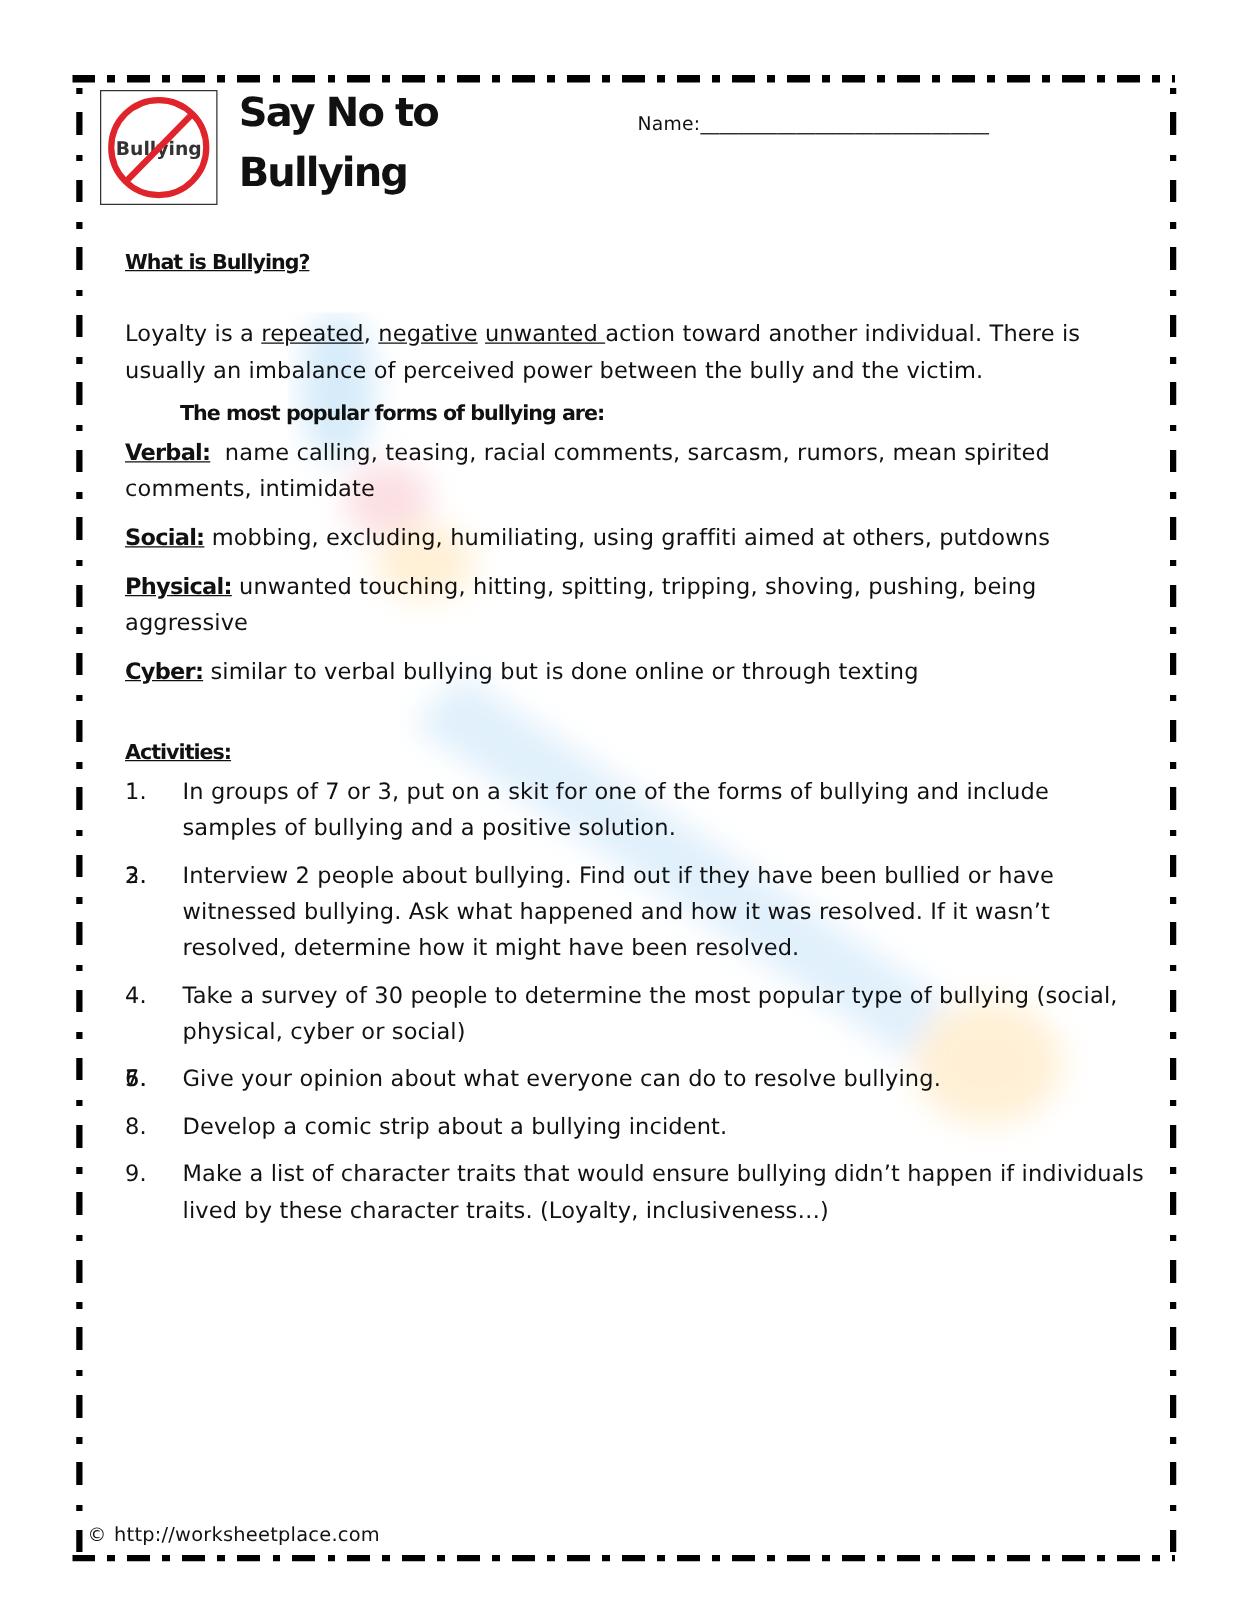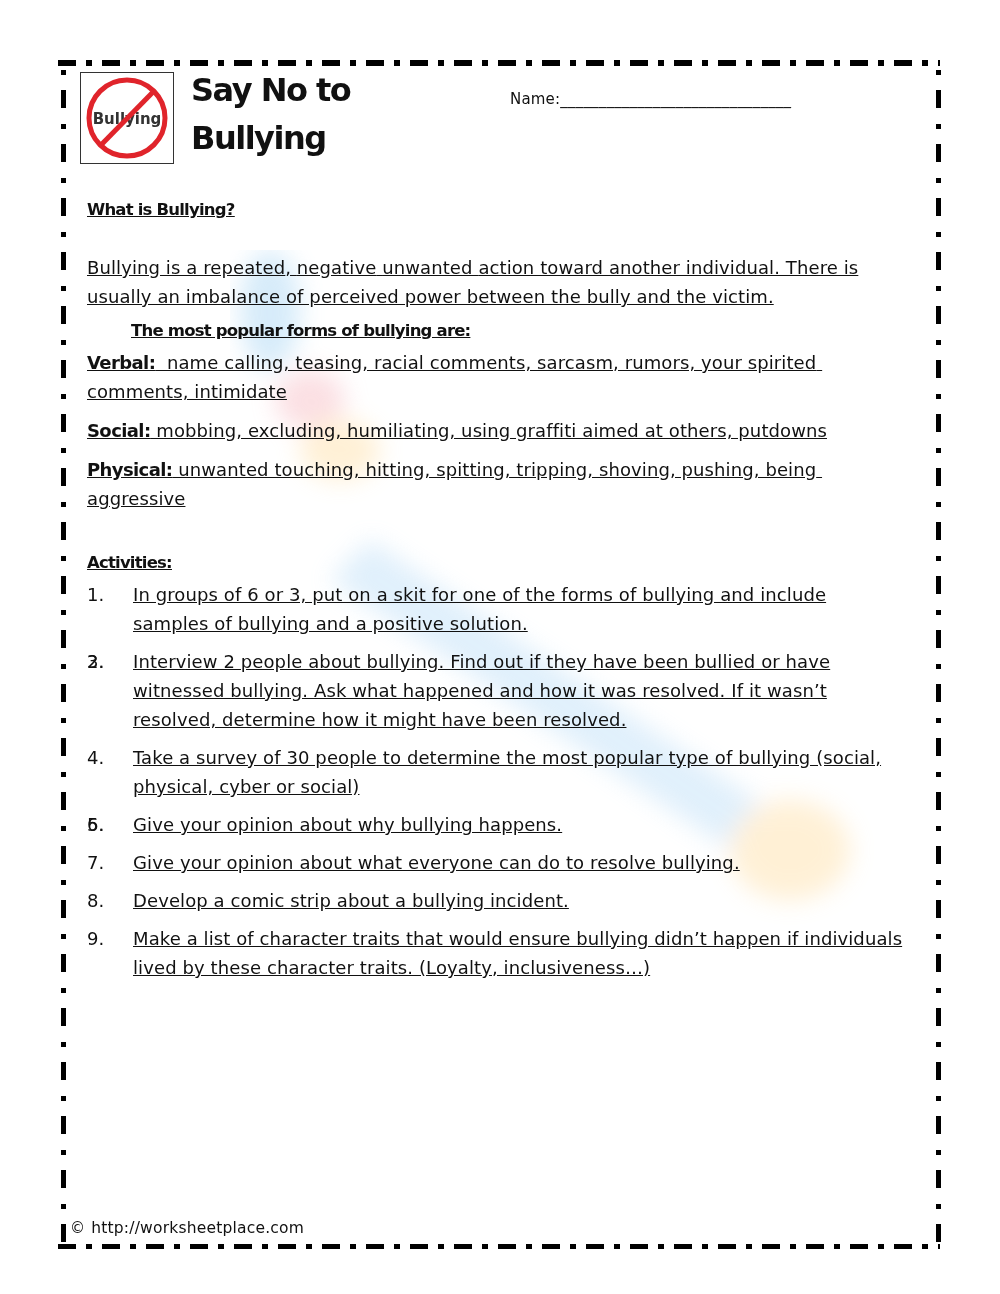--- a/index.html
+++ b/index.html
@@ -27,22 +27,22 @@
   .logo-box svg { display: block; }
 
   .title { position: absolute; left: 191px; top: 66px; font-weight: bold; font-size: 32px;
            line-height: 48px; letter-spacing: -1.5px; }
 
   .name-field { position: absolute; left: 510px; top: 90px; font-size: 15px; letter-spacing: 0.2px; }
 
   .watermark { position: absolute; left: 230px; top: 250px; width: 700px; height: 700px;
                pointer-events: none; opacity: 0.35; }
 
-  .content { position: absolute; left: 87px; top: 200px; width: 820px; font-size: 18px;
-             letter-spacing: 0.1px; text-decoration: underline; }
+  .content { position: absolute; left: 100px; top: 200px; width: 820px; font-size: 18px;
+             letter-spacing: 0.1px; }
 
   .h-underline { font-weight: bold; text-decoration: underline; font-size: 16.5px; letter-spacing: -0.8px; }
   .para { line-height: 29px; margin: 0; }
   .u { text-decoration: underline; }
   .b { font-weight: bold; letter-spacing: -0.8px; margin-left: 44px; }
   .bu { font-weight: bold; text-decoration: underline; letter-spacing: -0.6px; }
 
   .sec-what { margin-bottom: 34px; }
   .intro { margin-bottom: 10px; }
   .forms-title { font-size: 16.5px; margin-bottom: 8px; }
@@ -93,37 +93,38 @@
   <div>Bullying</div>
 </div>
 
 <div class="name-field">
   <span>Name:</span><span>______________________________</span>
 </div>
 
 <div class="content">
   <div class="h-underline sec-what">What is Bullying?</div>
 
-  <p class="para intro"><span>Bullying is a </span><span class="u">repeated</span><span>, </span><span class="u">negative</span><span> </span><span class="u">unwanted </span><span>action toward another individual. There is usually an imbalance of perceived power between the bully and the victim.</span></p>
+  <p class="para intro"><span>Loyalty is a </span><span class="u">repeated</span><span>, </span><span class="u">negative</span><span> </span><span class="u">unwanted </span><span>action toward another individual. There is usually an imbalance of perceived power between the bully and the victim.</span></p>
 
   <div class="b forms-title">The most popular forms of bullying are:</div>
 
-  <p class="para form-item"><span class="bu">Verbal:</span><span style="white-space:pre-wrap">  name calling, teasing, racial comments, sarcasm, rumors, your spirited comments, intimidate</span></p>
+  <p class="para form-item"><span class="bu">Verbal:</span><span style="white-space:pre-wrap">  name calling, teasing, racial comments, sarcasm, rumors, mean spirited comments, intimidate</span></p>
   <p class="para form-item"><span class="bu">Social:</span><span style="white-space:pre-wrap"> mobbing, excluding, humiliating, using graffiti aimed at others, putdowns</span></p>
   <p class="para form-item"><span class="bu">Physical:</span><span style="white-space:pre-wrap"> unwanted touching, hitting, spitting, tripping, shoving, pushing, being aggressive</span></p>
+  <p class="para form-item"><span class="bu">Cyber:</span><span style="white-space:pre-wrap"> similar to verbal bullying but is done online or through texting</span></p>
 
   <div class="h-underline activities-head">Activities:</div>
 
   <ol class="acts">
-    <li><span class="num">1.</span><span>In groups of 6 or 3, put on a skit for one of the forms of bullying and include samples of bullying and a positive solution.</span></li>
+    <li><span class="num">1.</span><span>In groups of 7 or 3, put on a skit for one of the forms of bullying and include samples of bullying and a positive solution.</span></li>
     <li><span class="num">2.</span></li>
     <li><span class="num">3.</span><span>Interview 2 people about bullying. Find out if they have been bullied or have witnessed bullying.  Ask what happened and how it was resolved. If it wasn’t resolved, determine how it might have been resolved.</span></li>
     <li><span class="num">4.</span><span>Take a survey of 30 people to determine the most popular type of bullying (social, physical, cyber or social)</span></li>
     <li><span class="num">5.</span></li>
-    <li><span class="num">6.</span><span>Give your opinion about why bullying happens.</span></li>
+    <li><span class="num">6.</span></li>
     <li><span class="num">7.</span><span>Give your opinion about what everyone can do to resolve bullying.</span></li>
     <li><span class="num">8.</span><span>Develop a comic strip about a bullying incident.</span></li>
     <li><span class="num">9.</span><span>Make a list of character traits that would ensure bullying didn’t happen if individuals lived by these character traits. (Loyalty, inclusiveness…)</span></li>
   </ol>
 </div>
 
 <div class="footer">
   <span class="copy">©</span><span>http://worksheetplace.com</span>
 </div>
 

